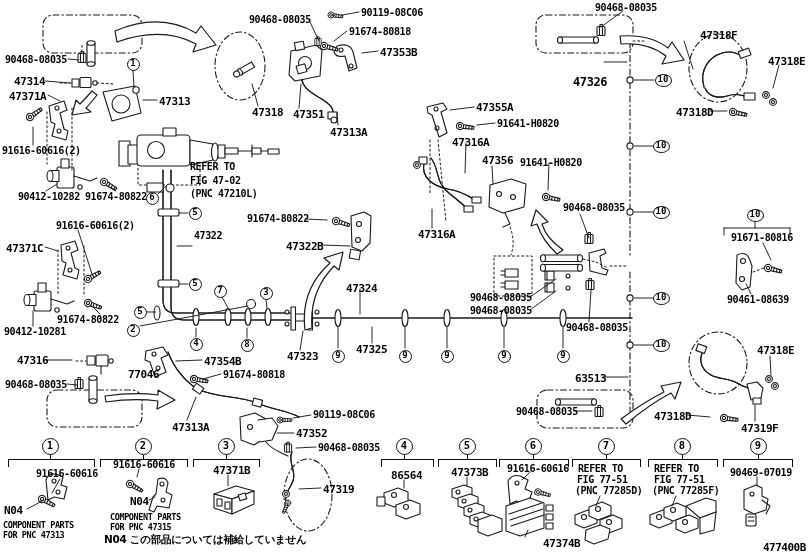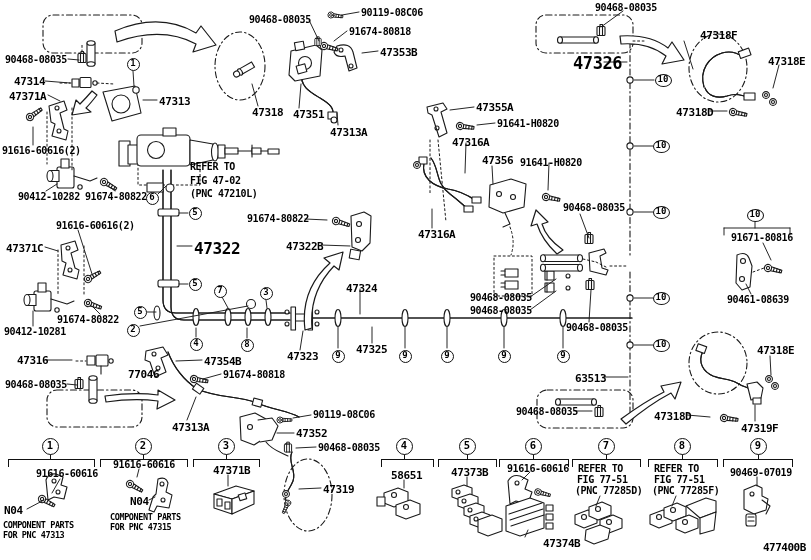--- a/index.html
+++ b/index.html
@@ -404,21 +404,21 @@
 
 <div id="labels">
       <div class="plabel" style="left: 5px; top: 55px;">90468-08035</div>
       <div class="plabel" style="left: 14px; top: 76px; font-size: 11px;">47314</div>
       <div class="plabel" style="left: 9px; top: 91px; font-size: 11px;">47371A</div>
       <div class="plabel" style="left: 2px; top: 146px;">91616-60616(2)</div>
       <div class="plabel" style="left: 18px; top: 192px;">90412-10282</div>
       <div class="plabel" style="left: 85px; top: 192px;">91674-80822</div>
       <div class="plabel" style="left: 56px; top: 221px;">91616-60616(2)</div>
       <div class="plabel" style="left: 6px; top: 243px; font-size: 11px;">47371C</div>
-      <div class="plabel" style="left: 194px; top: 241px; font-size: 16px; text-align: right;">47322</div>
+      <div class="plabel" style="left: 194px; top: 231px; font-size: 10px; text-align: right;">47322</div>
       <div class="plabel" style="left: 57px; top: 315px;">91674-80822</div>
       <div class="plabel" style="left: 4px; top: 327px;">90412-10281</div>
       <div class="plabel" style="left: 17px; top: 355px; font-size: 11px;">47316</div>
       <div class="plabel" style="left: 5px; top: 380px;">90468-08035</div>
       <div class="plabel" style="left: 128px; top: 369px; font-size: 11px;">77046</div>
       <div class="plabel" style="left: 159px; top: 96px; font-size: 11px;">47313</div>
       <div class="plabel" style="left: 249px; top: 15px;">90468-08035</div>
       <div class="plabel" style="left: 361px; top: 8px;">90119-08C06</div>
       <div class="plabel" style="left: 349px; top: 27px;">91674-80818</div>
       <div class="plabel" style="left: 380px; top: 47px; font-size: 11px;">47353B</div>
@@ -441,21 +441,21 @@
       <div class="plabel" style="left: 497px; top: 119px;">91641-H0820</div>
       <div class="plabel" style="left: 452px; top: 137px; font-size: 11px;">47316A</div>
       <div class="plabel" style="left: 482px; top: 155px; font-size: 11px;">47356</div>
       <div class="plabel" style="left: 520px; top: 158px;">91641-H0820</div>
       <div class="plabel" style="left: 418px; top: 229px; font-size: 11px;">47316A</div>
       <div class="plabel" style="left: 563px; top: 203px;">90468-08035</div>
       <div class="plabel" style="left: 470px; top: 293px;">90468-08035</div>
       <div class="plabel" style="left: 470px; top: 306px;">90468-08035</div>
       <div class="plabel" style="left: 566px; top: 323px;">90468-08035</div>
       <div class="plabel" style="left: 595px; top: 3px;">90468-08035</div>
-      <div class="plabel" style="left: 573px; top: 55px; font-size: 17px;">47326</div>
+      <div class="plabel" style="left: 573px; top: 76px; font-size: 12px;">47326</div>
       <div class="plabel" style="left: 672px; top: 30px; font-size: 11px; margin-left: 28px;">47318F</div>
       <div class="plabel" style="left: 768px; top: 56px; font-size: 11px;">47318E</div>
       <div class="plabel" style="left: 676px; top: 107px; font-size: 11px;">47318D</div>
       <div class="plabel" style="left: 731px; top: 233px;">91671-80816</div>
       <div class="plabel" style="left: 727px; top: 295px;">90461-08639</div>
       <div class="plabel" style="left: 575px; top: 373px; font-size: 11px;">63513</div>
       <div class="plabel" style="left: 516px; top: 407px;">90468-08035</div>
       <div class="plabel" style="left: 757px; top: 345px; font-size: 11px;">47318E</div>
       <div class="plabel" style="left: 654px; top: 411px; font-size: 11px;">47318D</div>
       <div class="plabel" style="left: 741px; top: 423px; font-size: 11px;">47319F</div>
@@ -497,21 +497,21 @@
       <div class="plabel" style="left: 130px; top: 496px; font-size: 11px;">N04</div>
       <div class="plabel" style="left: 110px; top: 513px; font-size: 8.5px;">COMPONENT PARTS</div>
       <div class="plabel" style="left: 110px; top: 523px; font-size: 8.5px;">FOR PNC 47315</div>
       <div class="lbracket" style="left: 193px; top: 459px; width: 67px;"></div>
       <div class="lstem" style="left: 226px; top: 453px;"></div>
       <div class="lnum" style="left: 217.5px; top: 438px;">3</div>
       <div class="plabel" style="left: 213px; top: 465px; font-size: 11px;">47371B</div>
       <div class="lbracket" style="left: 381px; top: 459px; width: 53px;"></div>
       <div class="lstem" style="left: 404px; top: 453px;"></div>
       <div class="lnum" style="left: 395.5px; top: 438px;">4</div>
-      <div class="plabel" style="left: 391px; top: 470px; font-size: 11px;">58651</div>
+      <div class="plabel" style="left: 391px; top: 470px; font-size: 11px;">86564</div>
       <div class="lbracket" style="left: 438px; top: 459px; width: 59px;"></div>
       <div class="lstem" style="left: 467px; top: 453px;"></div>
       <div class="lnum" style="left: 458.5px; top: 438px;">5</div>
       <div class="plabel" style="left: 451px; top: 467px; font-size: 11px;">47373B</div>
       <div class="lbracket" style="left: 499px; top: 459px; width: 70px;"></div>
       <div class="lstem" style="left: 533px; top: 453px;"></div>
       <div class="lnum" style="left: 524.5px; top: 438px;">6</div>
       <div class="plabel" style="left: 507px; top: 464px;">91616-60616</div>
       <div class="plabel" style="left: 507px; top: 538px; font-size: 11px; margin-left: 36px;">47374B</div>
       <div class="lbracket" style="left: 572px; top: 459px; width: 69px;"></div>
@@ -525,15 +525,16 @@
       <div class="lnum" style="left: 673.5px; top: 438px;">8</div>
       <div class="plabel" style="left: 654px; top: 464px;">REFER TO</div>
       <div class="plabel" style="left: 654px; top: 475px;">FIG 77-51</div>
       <div class="plabel" style="left: 652px; top: 486px;">(PNC 77285F)</div>
       <div class="lbracket" style="left: 723px; top: 459px; width: 70px;"></div>
       <div class="lstem" style="left: 758px; top: 453px;"></div>
       <div class="lnum" style="left: 749.5px; top: 438px;">9</div>
       <div class="plabel" style="left: 730px; top: 468px;">90469-07019</div>
     </div>
 
+<div id="note-jp" class="note">N04 この部品については補給していません</div>
 <div id="dcode">477400B</div>
 
 </div>
 
 </body></html>

